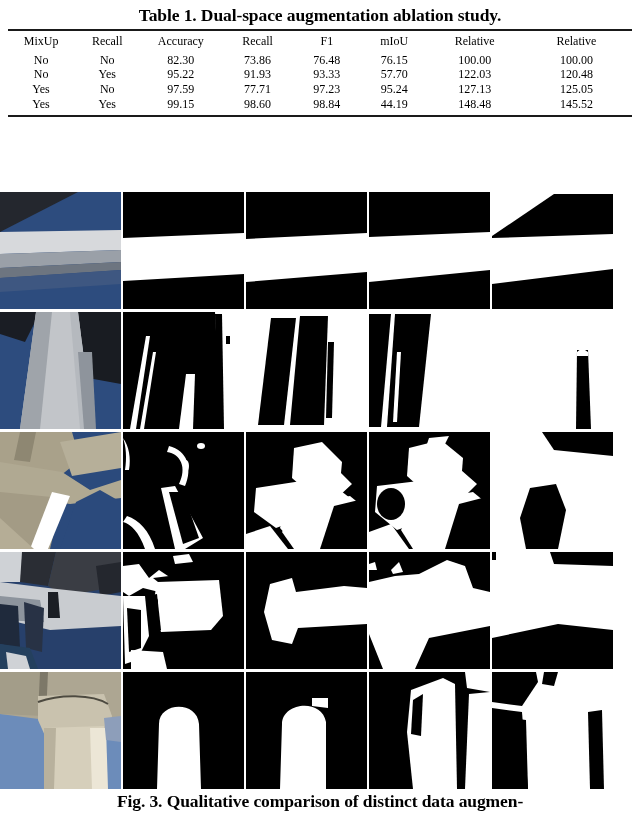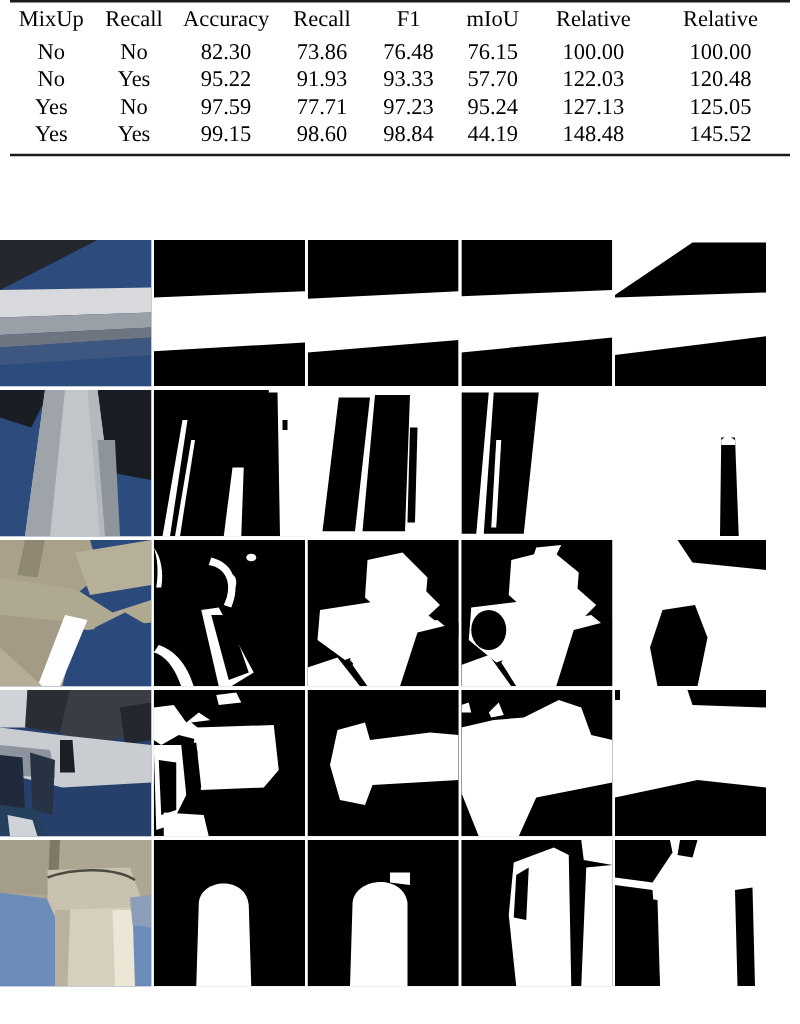--- a/index.html
+++ b/index.html
@@ -12,21 +12,21 @@
 
   
   .table-block{padding:0 8px;box-sizing:border-box;}
   .table-caption{
     text-align:center;font-weight:bold;font-size:17.5px;
     letter-spacing:-0.1px;padding-top:5px;padding-bottom:3px;
     white-space:nowrap;
   }
   table.ablation{
     width:100%;border-collapse:collapse;
-    font-size:18px;table-layout:fixed;font-family:Liberation Serif, serif;
+    font-size:12px;table-layout:fixed;font-family:Liberation Serif, serif;
   }
   table.ablation th,table.ablation td{
     text-align:center;padding:0;border:0;font-weight:normal;
     line-height:1.22;
   }
   thead tr.hdr-first th{padding-top:3px;}
   .rule-mid td,.rule-mid th{border-bottom:1.6px solid #1a1a1a;}
   tbody tr:first-child td{padding-top:4px;}
   tbody td{padding-bottom:1.5px;}
   td.b{font-weight:bold;}
@@ -58,20 +58,21 @@
     letter-spacing:-0.1px;white-space:nowrap;overflow:hidden;
     line-height:1.35;
   }
 </style>
 </head>
 <body>
 
 <div class="page">
 
   <div class="table-block">
+    <div class="table-caption">Table 1. Dual-space augmentation ablation study.</div>
 
     <div class="hrule-top"></div>
 
     <table class="ablation">
       <colgroup>
         <col style="width:10.6%">
           <col style="width:10.6%">
           <col style="width:13.0%">
         <col style="width:11.6%">
           <col style="width:10.6%">
@@ -416,14 +417,15 @@
           <polygon points="0,36 30,40 36,117 0,117" fill="#000"></polygon>
           <polygon points="52,0 66,0 62,14 50,12" fill="#000"></polygon>
           <polygon points="6,44 34,48 36,117 6,117" fill="#000"></polygon>
           <polygon points="96,40 110,38 112,117 98,117" fill="#000"></polygon>
         </svg>
           </div>
       </div>
     </div>
   </div>
 
+  <div class="fig-caption">Fig. 3. Qualitative comparison of distinct data augmen-</div>
 
 </div>
 
 </body></html>

